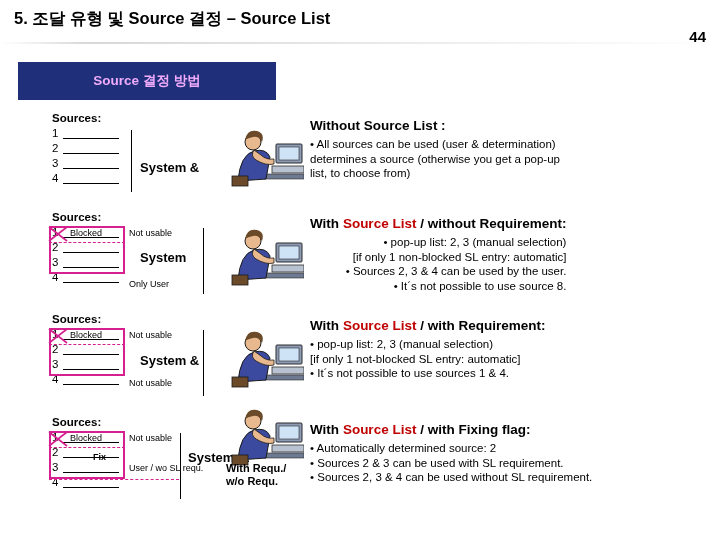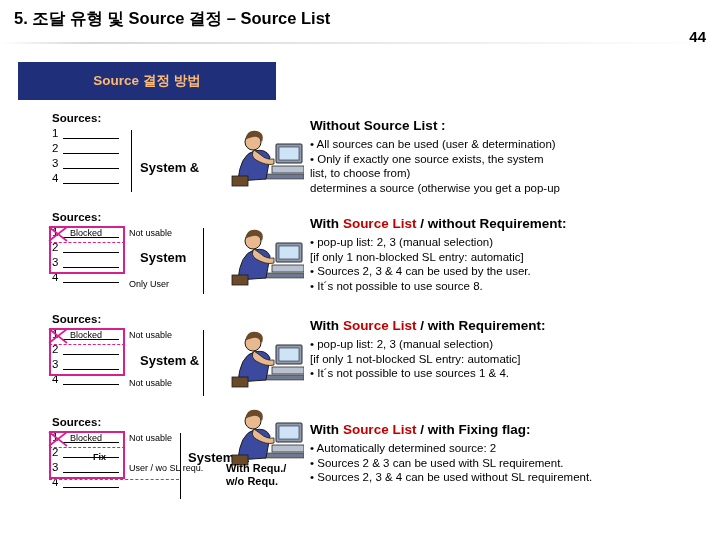--- a/index.html
+++ b/index.html
@@ -48,21 +48,21 @@
     background: linear-gradient(to right, #ffffff 0%, #d8d8d8 12%, #e8e8e8 50%, #ffffff 100%);
   }
   
   .header-box {
     position: absolute;
     left: 18px;
     top: 62px;
     width: 258px;
     height: 38px;
     background: #1f2f7a;
-    color: #fdba74;
+    color: #f0abfc;
     display: flex;
     align-items: center;
     justify-content: center;
     font-size: 13.5px;
     font-weight: bold;
   }
   
   .bold-head {
     font-weight: bold;
     font-size: 13.5px;
@@ -206,23 +206,22 @@
       <circle cx="35" cy="16" r="8" fill="#e8b98f" stroke="#1b1b1b" stroke-width="1"></circle>
       <path d="M27 14 q2 -11 12 -9 q8 2 5 11 q-3 -6 -9 -5 q-5 1 -8 3z" fill="#6b4a2a"></path>
       <rect x="14" y="50" width="16" height="10" fill="#6b4a2a" stroke="#1b1b1b" stroke-width="0.8"></rect>
     </svg>
   </div>
 
   <div class="rblock" style="left:310px; top:118px;">
     <div class="bold-head">Without Source List :</div>
     <div style="height:4px;"></div>
     <div class="body-line">• All sources can be used (user &amp; determination)</div>
-    <div class="body-line">• Only if exactly one source exists, the system</div>
+    <div class="body-line">   determines a source  (otherwise you get a pop-up</div>
     <div class="body-line">   list, to choose from)</div>
-    <div class="body-line">   determines a source  (otherwise you get a pop-up</div>
   </div>
 
   <div class="src-block" style="left:52px; top:211px;">
     <div class="src-label">Sources:</div>
     <div class="src-row">
         <span class="src-num">1</span>
         <span class="src-line"></span>
       </div>
     <div class="src-row">
         <span class="src-num">2</span>
@@ -259,21 +258,21 @@
       <rect x="54" y="40" width="32" height="7" fill="#b9c2d1" stroke="#2b2b2b" stroke-width="0.8"></rect>
       <rect x="46" y="48" width="40" height="5" fill="#6e7a92" stroke="#2b2b2b" stroke-width="0.6"></rect>
       <path d="M20 55 q2 -26 16 -30 q12 -3 16 6 l-4 22 z" fill="#3b4a9e" stroke="#1b1b1b" stroke-width="1"></path>
       <path d="M36 24 q-4 6 2 10 q10 6 18 4 l0 -5 q-8 1 -13 -4 z" fill="#e8b98f" stroke="#1b1b1b" stroke-width="0.8"></path>
       <circle cx="35" cy="16" r="8" fill="#e8b98f" stroke="#1b1b1b" stroke-width="1"></circle>
       <path d="M27 14 q2 -11 12 -9 q8 2 5 11 q-3 -6 -9 -5 q-5 1 -8 3z" fill="#6b4a2a"></path>
       <rect x="14" y="50" width="16" height="10" fill="#6b4a2a" stroke="#1b1b1b" stroke-width="0.8"></rect>
     </svg>
   </div>
 
-  <div class="rblock" style="left:310px; top:216px;">
+  <div class="rblock" style="left:310px; top:216px;text-align:right;">
     <div class="bold-head"><span>With </span><span class="red">Source List</span><span> / without Requirement:</span></div>
     <div style="height:4px;"></div>
     <div class="body-line">• pop-up list: 2, 3 (manual selection)</div>
     <div class="body-line">   [if only 1 non-blocked SL entry: automatic]</div>
     <div class="body-line">• Sources 2, 3 &amp; 4 can be used by the user.</div>
     <div class="body-line">• It´s not possible to use source 8.</div>
   </div>
 
   <div class="src-block" style="left:52px; top:313px;">
     <div class="src-label">Sources:</div>

